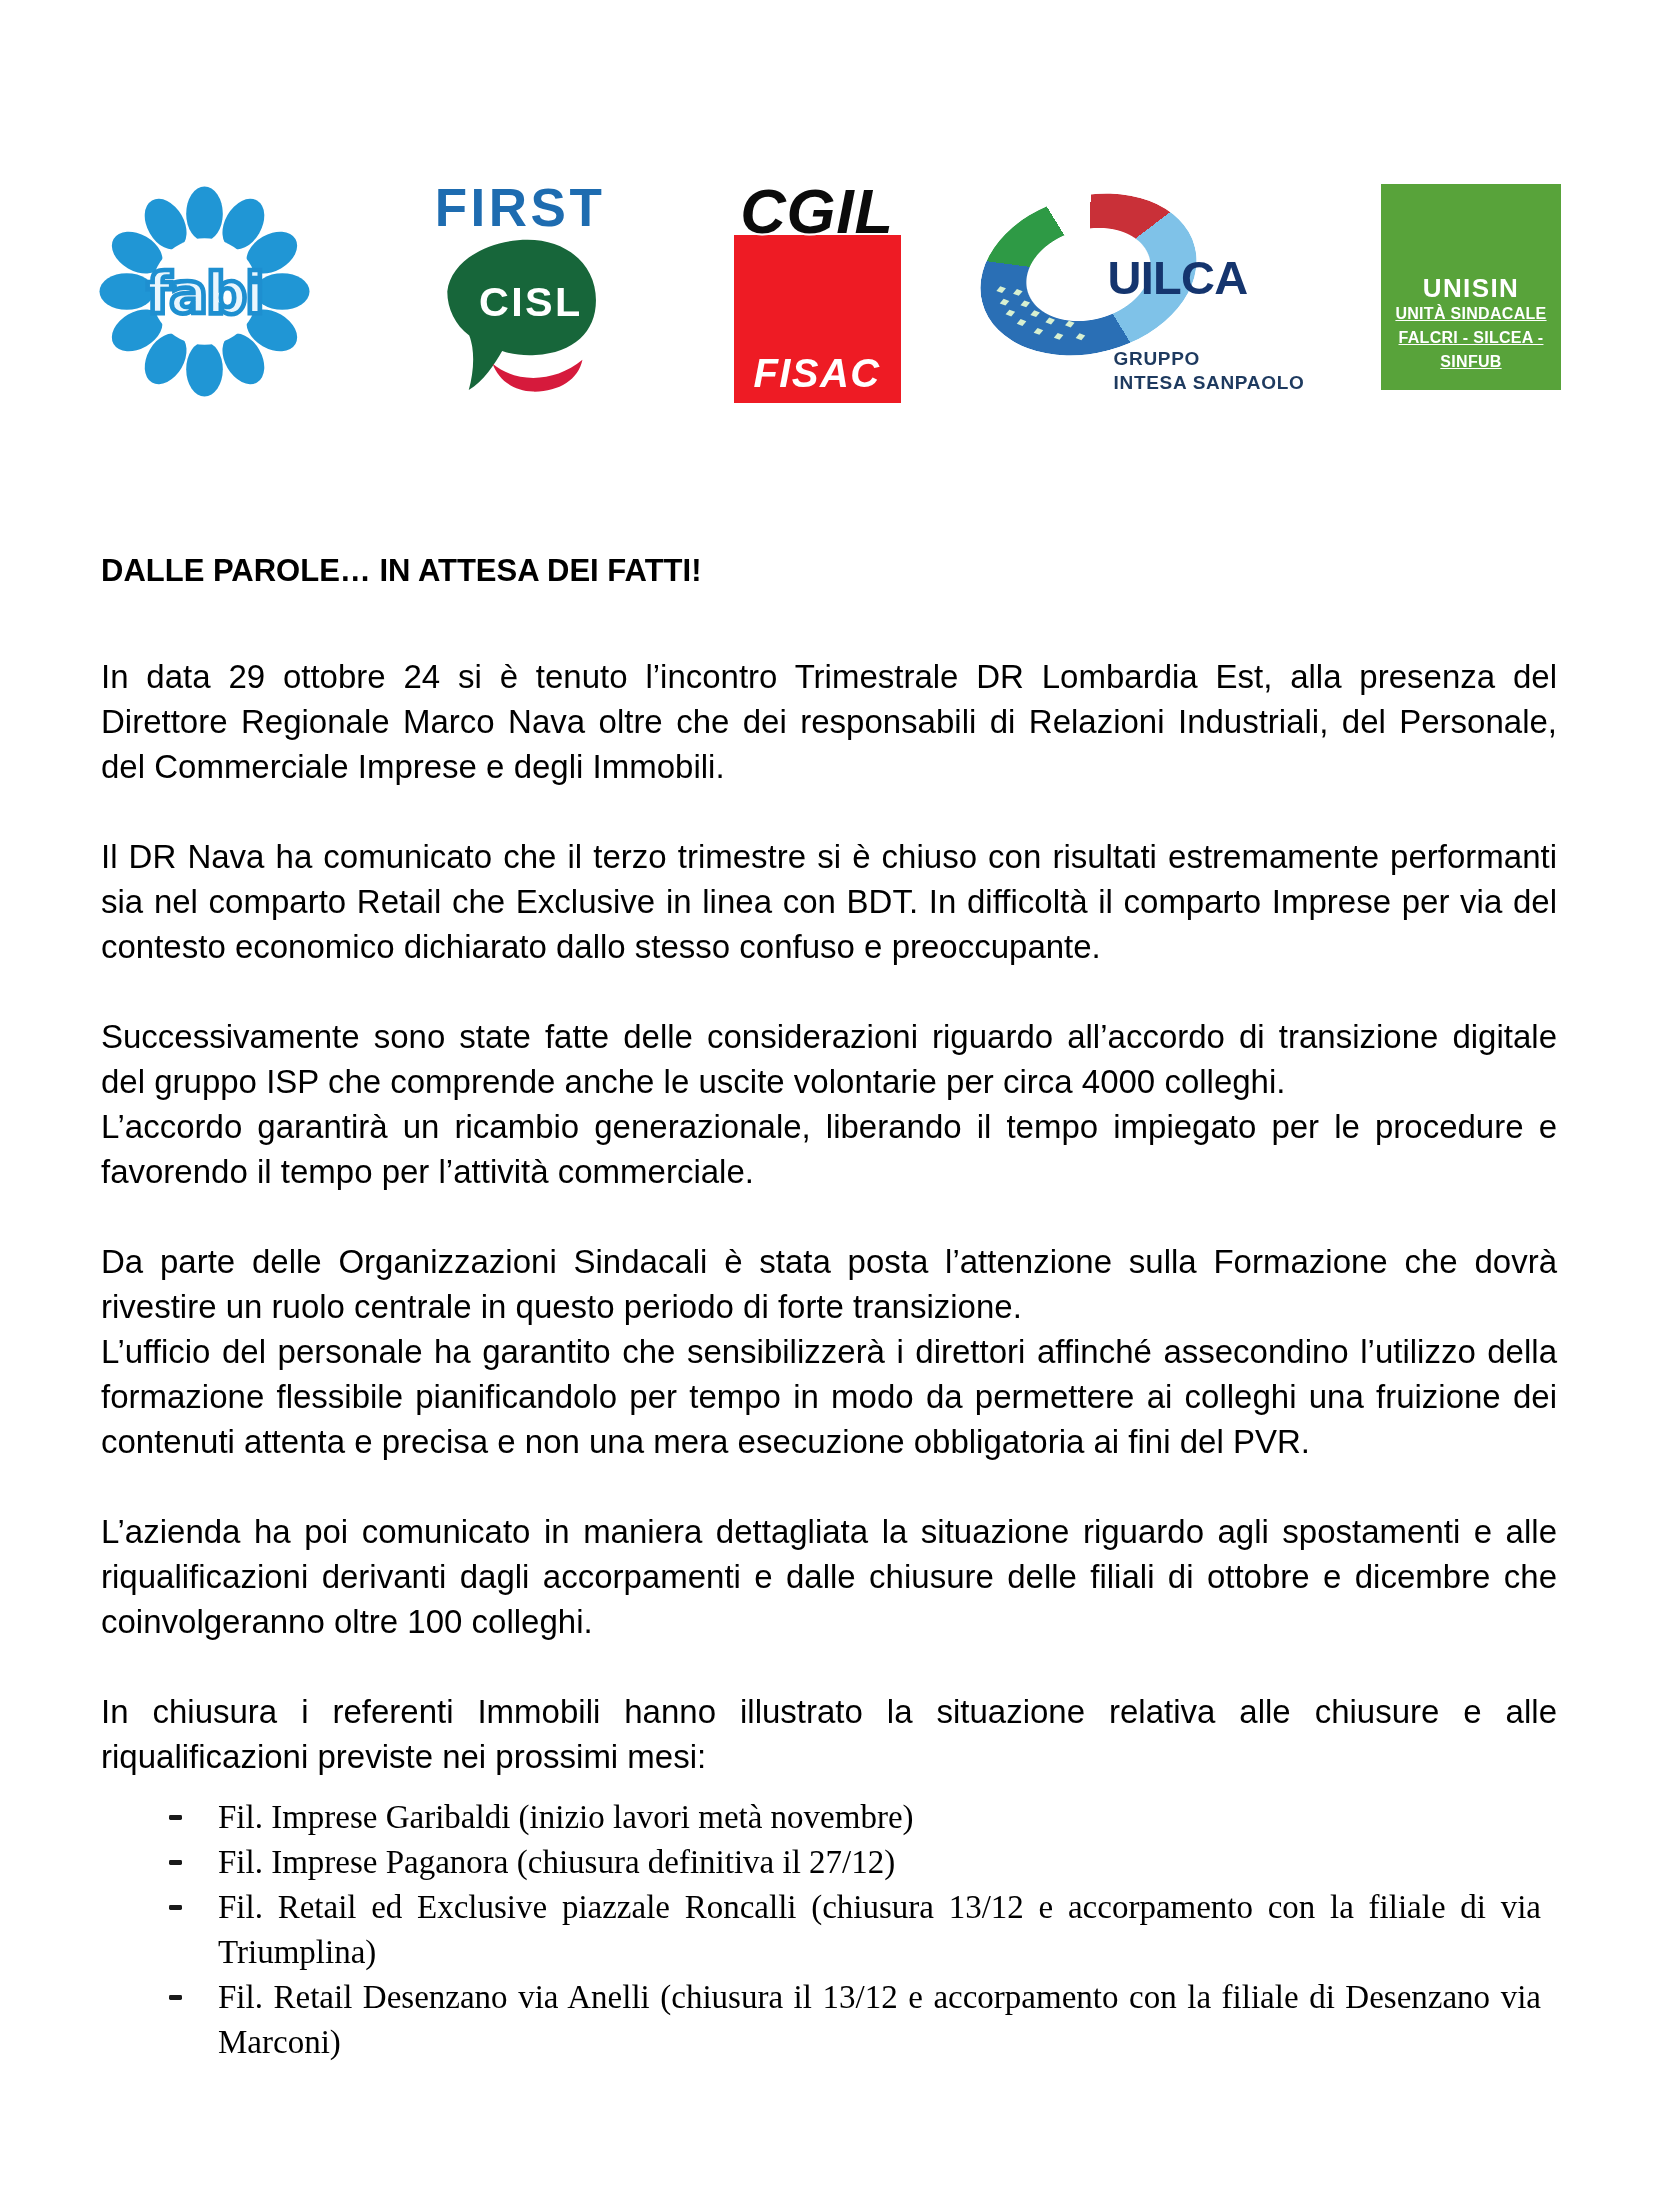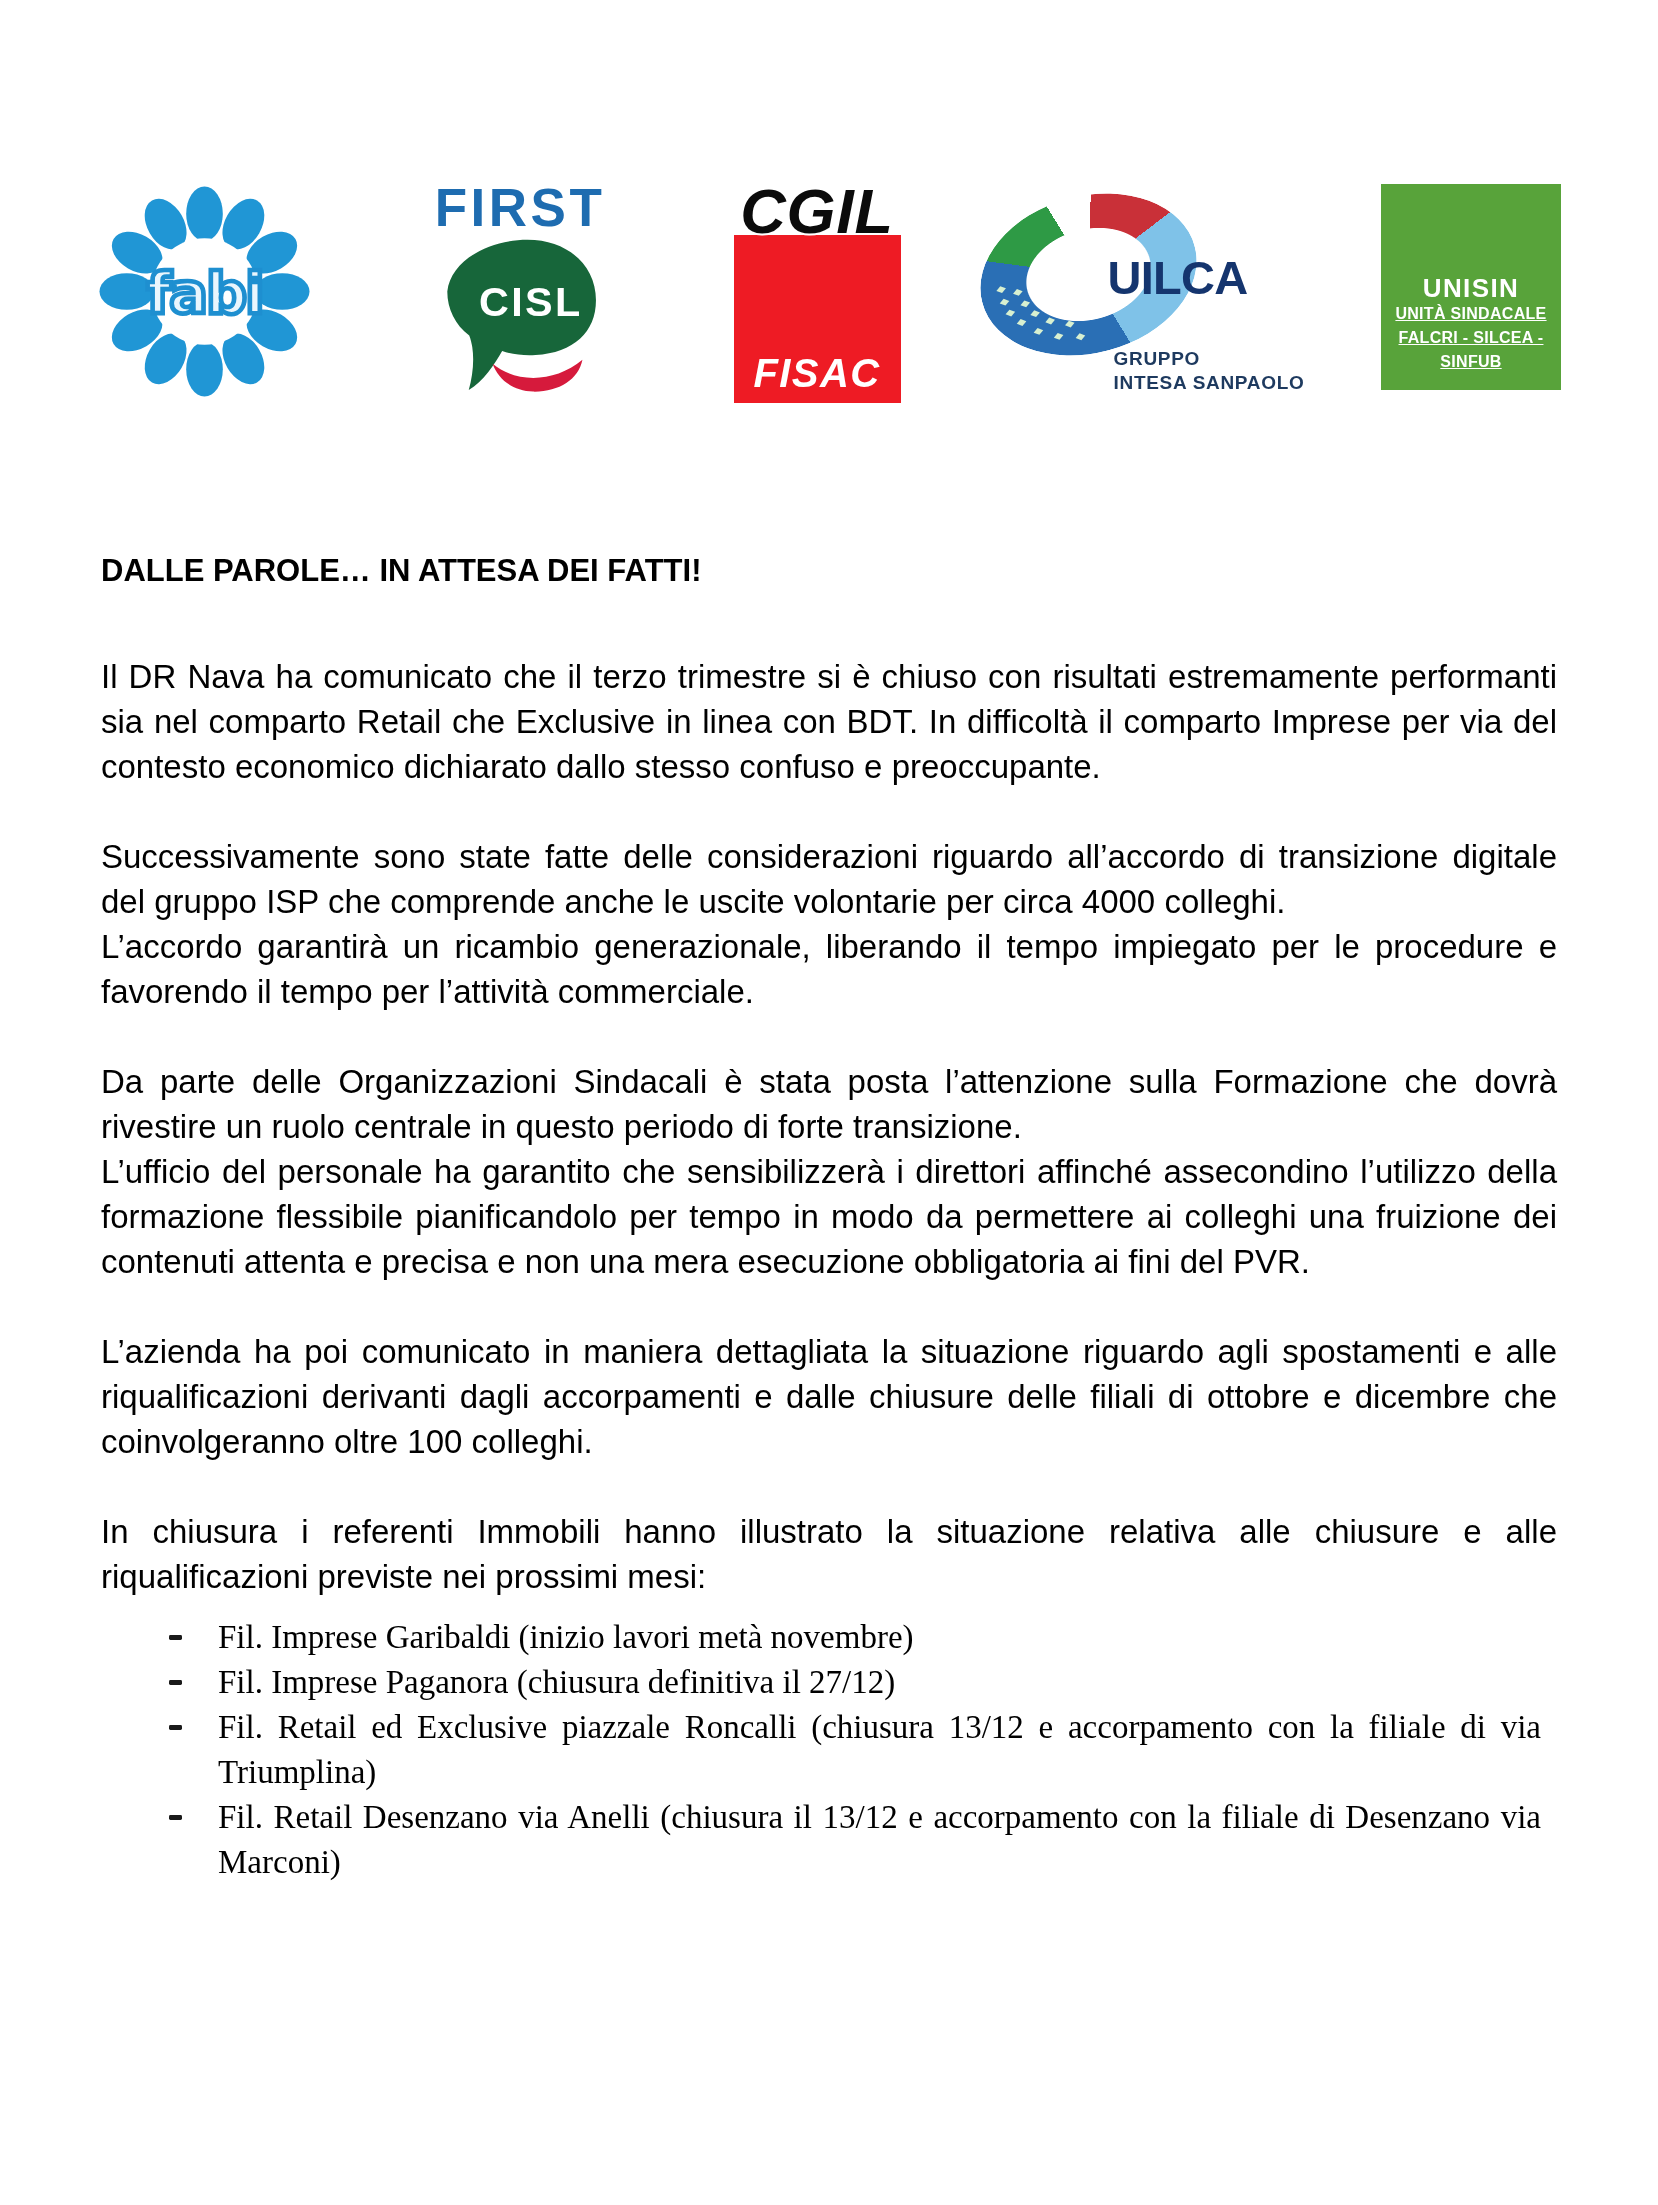--- a/index.html
+++ b/index.html
@@ -153,20 +153,21 @@
         <div>UNITÀ SINDACALE</div>
         <div>FALCRI - SILCEA - SINFUB</div>
       </div>
     </div>
 
   </div>
 
   <h1 class="doc-title">DALLE PAROLE… IN ATTESA DEI FATTI!</h1>
 
   <div class="doc-body">
+    <p>In data 29 ottobre 24 si è tenuto l’incontro Trimestrale DR Lombardia Est, alla presenza del Direttore Regionale Marco Nava oltre che dei responsabili di Relazioni Industriali, del Personale, del Commerciale Imprese e degli Immobili.</p>
     <p>Il DR Nava ha comunicato che il terzo trimestre si è chiuso con risultati estremamente performanti sia nel comparto Retail che Exclusive in linea con BDT. In difficoltà il comparto Imprese per via del contesto economico dichiarato dallo stesso confuso e preoccupante.</p>
     <p class="tight">Successivamente sono state fatte delle considerazioni riguardo all’accordo di transizione digitale del gruppo ISP che comprende anche le uscite volontarie per circa 4000 colleghi.</p>
     <p>L’accordo garantirà un ricambio generazionale, liberando il tempo impiegato per le procedure e favorendo il tempo per l’attività commerciale.</p>
     <p class="tight">Da parte delle Organizzazioni Sindacali è stata posta l’attenzione sulla Formazione che dovrà rivestire un ruolo centrale in questo periodo di forte transizione.</p>
     <p>L’ufficio del personale ha garantito che sensibilizzerà i direttori affinché assecondino l’utilizzo della formazione flessibile pianificandolo per tempo in modo da permettere ai colleghi una fruizione dei contenuti attenta e precisa e non una mera esecuzione obbligatoria ai fini del PVR.</p>
     <p>L’azienda ha poi comunicato in maniera dettagliata la situazione riguardo agli spostamenti e alle riqualificazioni derivanti dagli accorpamenti e dalle chiusure delle filiali di ottobre e dicembre che coinvolgeranno oltre 100 colleghi.</p>
     <p class="tight">In chiusura i referenti Immobili hanno illustrato la situazione relativa alle chiusure e alle riqualificazioni previste nei prossimi mesi:</p>
 
     <ul class="bullet-list">
       <li>

